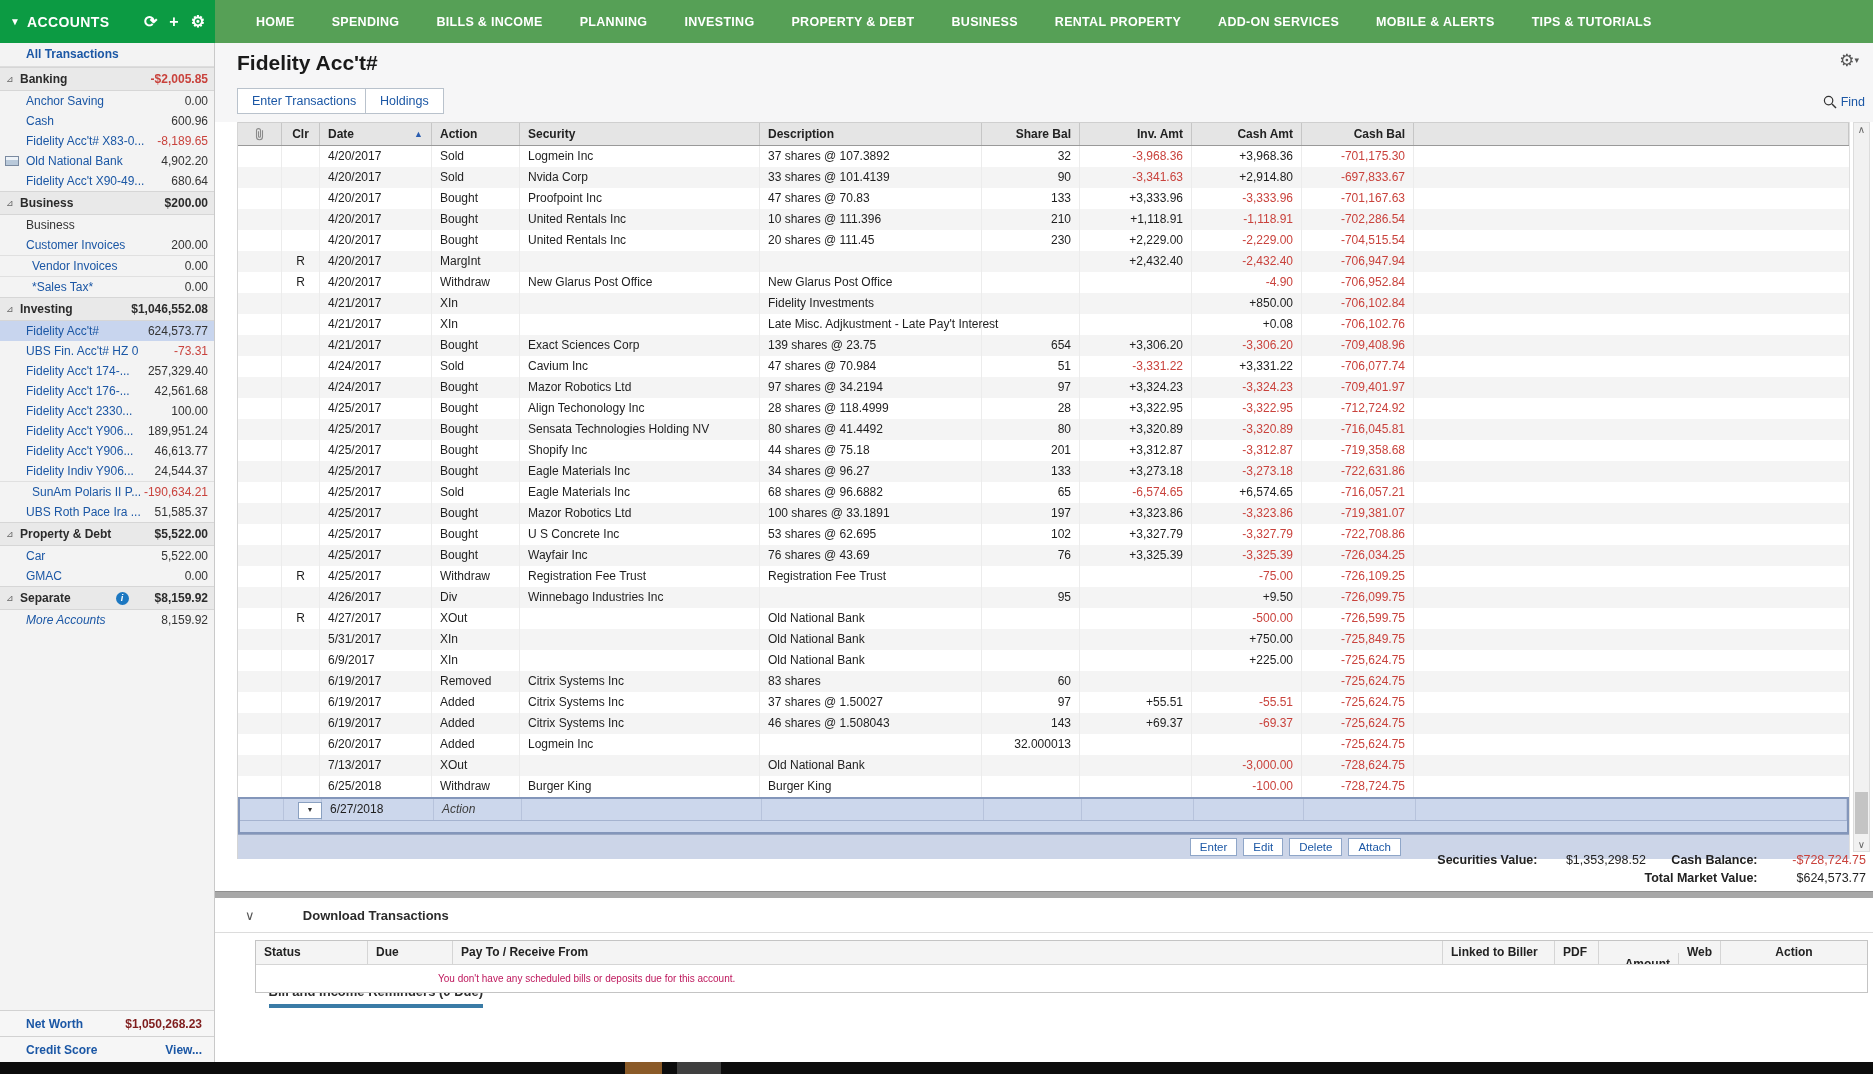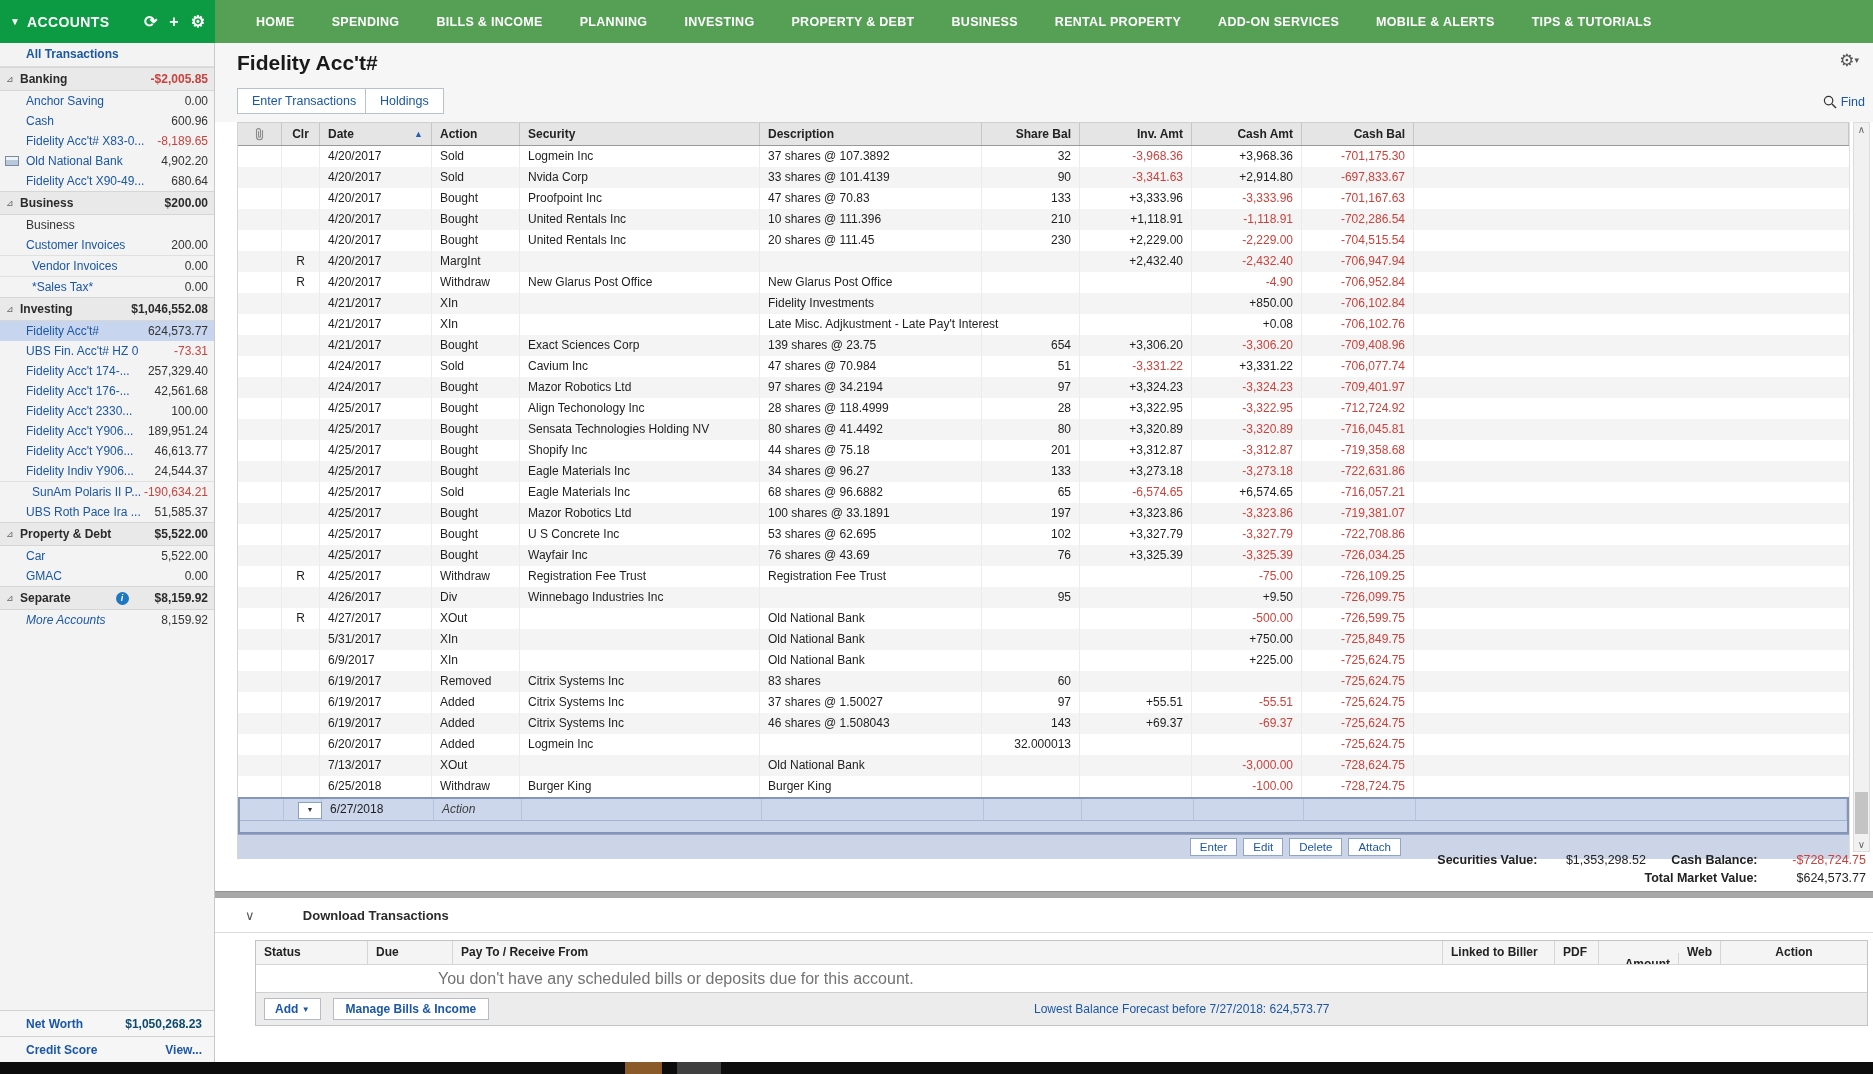--- a/index.html
+++ b/index.html
@@ -37,21 +37,21 @@
   .side-item .item-label.plain{color:#333;}
   .side-item .item-label.italic{font-style:italic;}
   .side-item .item-value{color:#333;}
   .acct-icon{position:absolute;left:5px;top:5px;width:14px;height:10px;border:1px solid #7a8aa0;
     background:linear-gradient(#eef3f8 40%,#b9c9da 41%);box-sizing:border-box;}
   #networth-row,#credit-row{position:absolute;left:0;right:0;height:26px;display:flex;align-items:center;
     padding:0 12px 0 26px;box-sizing:border-box;border-top:1px solid #d2d2d2;background:#f6f6f6;}
   #networth-row{bottom:26px;}
   #credit-row{bottom:0;}
   #networth-row .lbl,#credit-row .lbl{font-weight:bold;color:#1b57a5;flex:1;}
-  #networth-row .val{font-weight:bold;color:#0c4a6e;}
+  #networth-row .val{font-weight:bold;color:#7f1d1d;}
   #credit-row .val{font-weight:bold;color:#1b57a5;cursor:pointer;}
 
   
   #main{position:absolute;left:215px;top:43px;right:0;bottom:12px;background:#fff;}
   #main-top-bg{position:absolute;left:0;top:0;right:0;height:79px;background:#f6f6f7;}
   #page-title{position:absolute;left:22px;top:8px;font-size:21px;font-weight:bold;color:#1a1a1a;}
   #title-gear{position:absolute;right:14px;top:7px;font-size:17px;color:#555;cursor:pointer;}
   #title-gear .dd{font-size:9px;vertical-align:3px;}
   #btn-enter-transactions{position:absolute;left:22px;top:45px;}
   #btn-holdings{position:absolute;left:150px;top:45px;}
@@ -116,21 +116,21 @@
   .tab{font-size:13px;font-weight:bold;color:#2b2b2b;height:100%;line-height:33px;cursor:pointer;
     border-bottom:4px solid transparent;box-sizing:border-box;}
   .tab.active{border-bottom:4px solid #3a7ba6;}
 
   #reminders-table{position:absolute;left:40px;top:897px;width:1613px;border:1px solid #c4c4c4;
     box-sizing:border-box;background:#fff;}
   #reminders-header{display:flex;height:23px;line-height:23px;background:#f4f4f4;font-size:12px;
     font-weight:bold;color:#222;border-bottom:1px solid #d5d5d5;}
   .rem-cell{box-sizing:border-box;padding:0 8px;border-right:1px solid #d5d5d5;white-space:nowrap;overflow:hidden;}
   .rem-cell.right{text-align:right;margin-top:12px;} .rem-cell.center{text-align:center;} .rem-cell.last{border-right:none;}
-  #reminders-empty{height:27px;line-height:27px;font-size:16px;color:#737373;padding-left:182px;}
+  #reminders-empty{height:27px;line-height:27px;font-size:10px;color:#be185d;padding-left:182px;}
   #reminders-footer{height:32px;background:#ececec;border-top:1px solid #cfcfcf;display:flex;
     align-items:center;position:relative;}
   #add-button{margin-left:8px;height:22px;background:#fff;border:1px solid #b5bcc6;color:#1b57a5;
     font-weight:bold;font-size:12px;font-family:inherit;padding:0 10px;cursor:pointer;}
   #add-button .dd{font-size:8px;vertical-align:1px;}
   #manage-bills-button{margin-left:12px;height:22px;background:#fff;border:1px solid #b5bcc6;color:#1b57a5;
     font-weight:bold;font-size:12px;font-family:inherit;padding:0 12px;cursor:pointer;}
   #forecast-link{position:absolute;left:778px;color:#1b57a5;font-size:12px;cursor:pointer;}
 
   
@@ -794,27 +794,19 @@
         <div class="rem-cell" style="width: 112px;">Status</div>
         <div class="rem-cell" style="width: 85px;">Due</div>
         <div class="rem-cell" style="width: 990px;">Pay To / Receive From</div>
         <div class="rem-cell" style="width: 112px;">Linked to Biller</div>
         <div class="rem-cell" style="width: 44px;">PDF</div>
         <div class="rem-cell right" style="width: 80px;">Amount</div>
         <div class="rem-cell" style="width: 42px;">Web</div>
         <div class="rem-cell center last" style="flex: 1 1 0%;">Action</div>
       </div>
     <div id="reminders-empty">You don't have any scheduled bills or deposits due for this account.</div>
-    <div id="reminders-footer">
-      <button id="add-button">
-        <span>Add</span>
-        <span class="dd">▼</span>
-      </button>
-      <button id="manage-bills-button">Manage Bills &amp; Income</button>
-      <span id="forecast-link">Lowest Balance Forecast before 7/27/2018: 624,573.77</span>
-    </div>
   </div>
 </div>
 
 <div id="taskbar">
   <span class="sq1"></span>
   <span class="sq2"></span>
 </div>
 
 </body></html>

